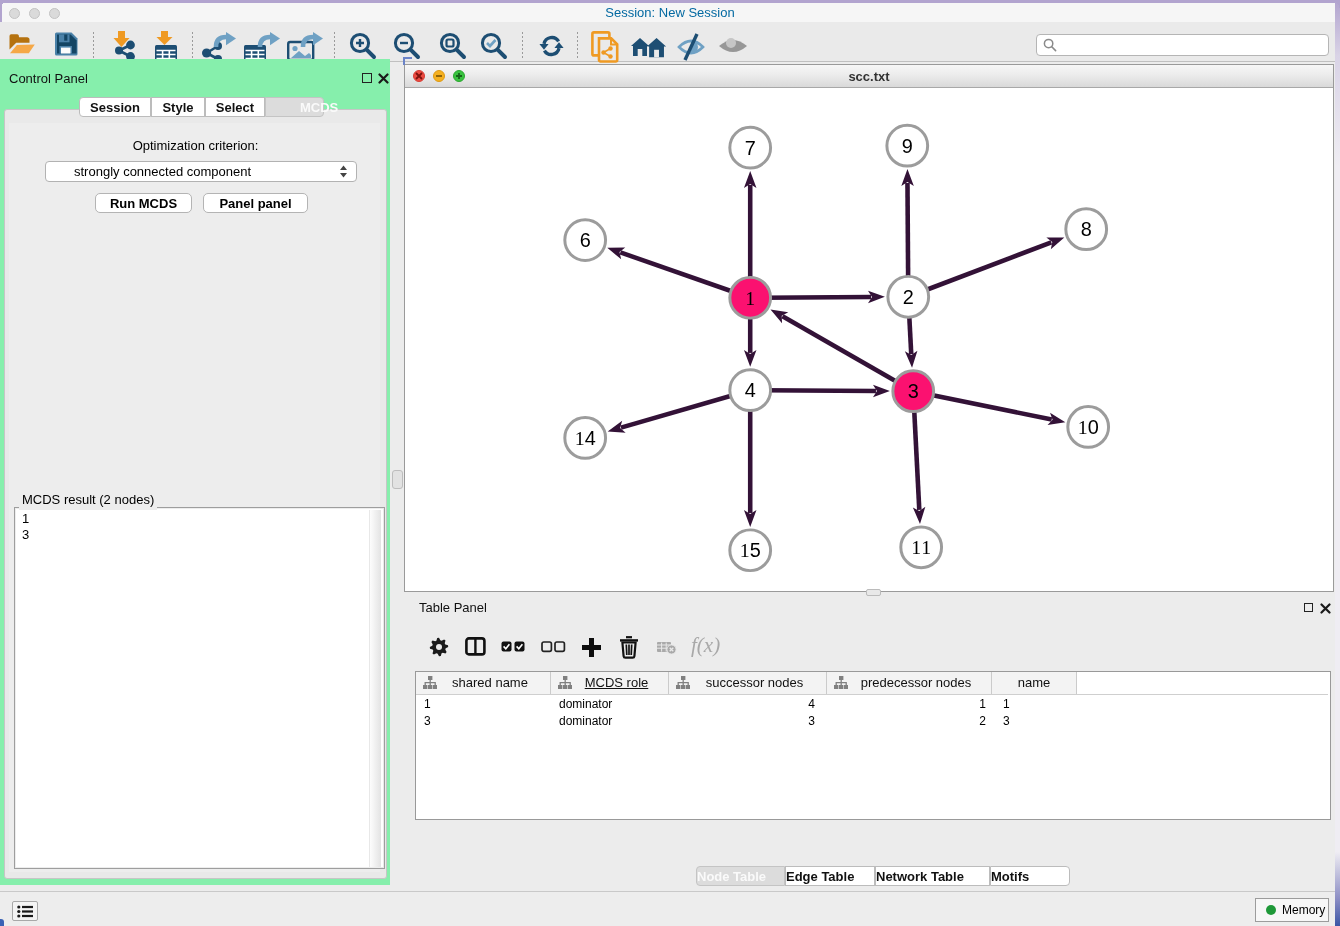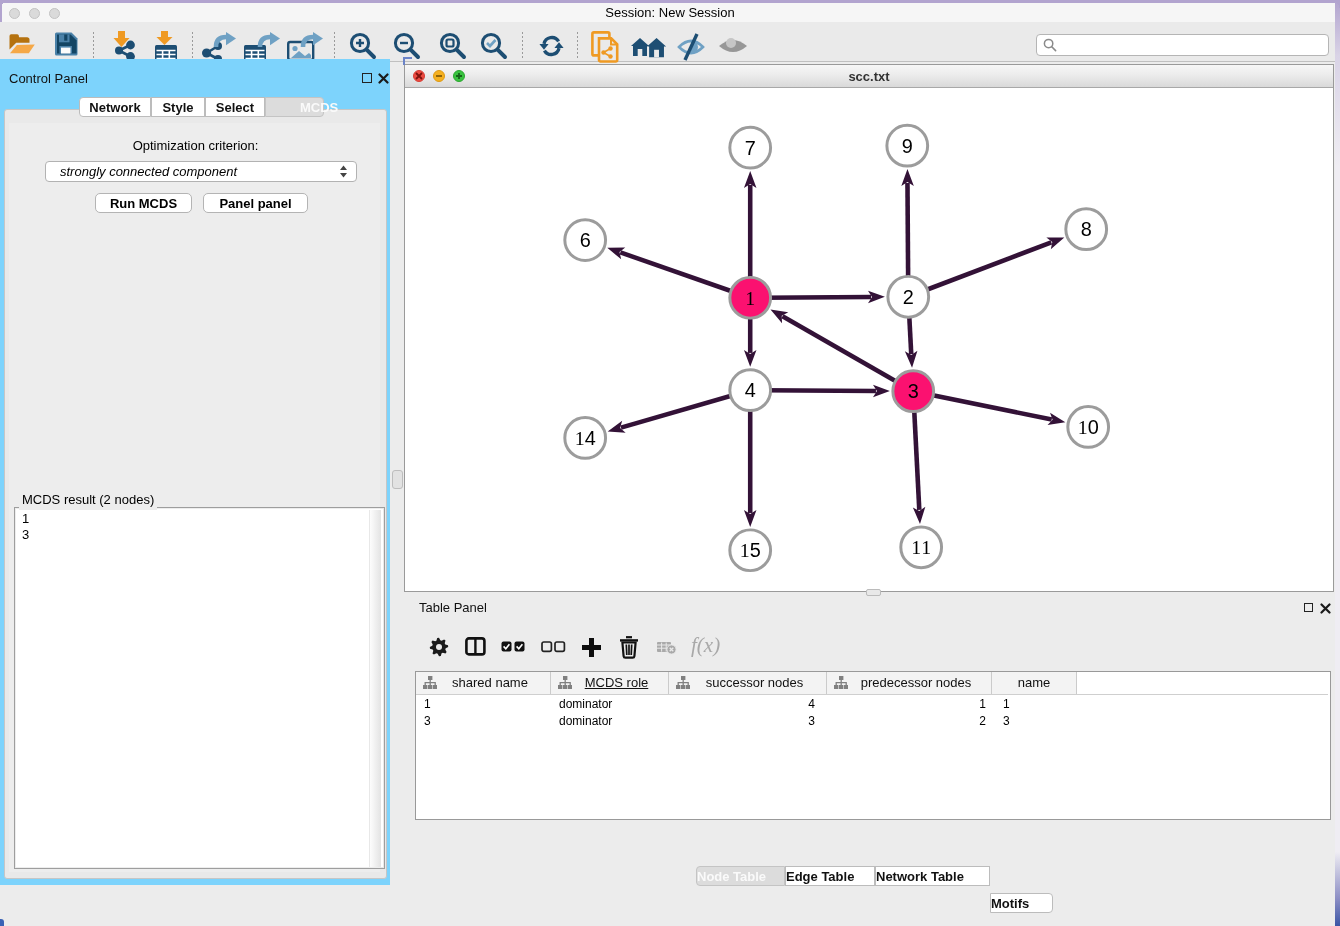--- a/index.html
+++ b/index.html
@@ -11,30 +11,30 @@
 #edgeleft{position:absolute;left:0;top:0;width:2px;height:22px;background:#b2a4cf;z-index:50;}
 #cornerbl{position:absolute;left:0;top:919px;width:4px;height:7px;background:#3a62b5;border-radius:0 3px 0 0;z-index:50;}
 #edgeright{position:absolute;left:1335px;top:0;width:5px;height:926px;background:linear-gradient(180deg,#b2a4cf 0%,#d9d3e6 6%,#efedf3 18%,#efedf3 92%,#8d8fc5 97%,#3a55a5 100%);z-index:50;}
 .corner{position:absolute;width:8px;height:8px;z-index:51;}
 .abs{position:absolute;}
 
 #titlebar{position:absolute;left:0;top:0;width:100%;height:22px;background:#f6f6f6;border-bottom:1px solid #cfcfcf;}
 .tl{position:absolute;top:8px;width:11px;height:11px;border-radius:50%;
  background:#dadada;border:1px solid #c3c3c3;box-sizing:border-box;}
 #wtitle{position:absolute;top:5px;left:0;width:100%;text-align:center;
- font-size:13px;color:#000000;}
+ font-size:13px;color:#0369a1;}
 
 #toolbar{position:absolute;left:0;top:22px;width:100%;height:39px;background:#eaeaea;border-bottom:1px solid #c0c0c0;}
 .tbi{position:absolute;top:9px;}
 .tsep{position:absolute;top:10px;width:1px;height:26px;
  background-image:linear-gradient(#9a9a9a 50%,rgba(0,0,0,0) 50%);background-size:1px 4px;}
 #search{position:absolute;left:1036px;top:12px;width:291px;height:20px;background:#fff;
  border:1px solid #b5b5b5;border-radius:4px;}
 
-#cpanel{position:absolute;left:0;top:59px;width:390px;height:826px;background:#7dd3fc;}
+#cpanel{position:absolute;left:0;top:59px;width:390px;height:826px;background:#86efac;}
 #cphead{position:absolute;left:9px;top:12px;font-size:13px;color:#111;}
 .tab{position:absolute;z-index:5;top:38px;height:20px;box-sizing:border-box;background:#fff;
  border:1px solid #bcbcbc;font-size:13px;font-weight:bold;color:#111;text-align:center;line-height:19px;}
 #cpbody{position:absolute;left:4px;top:50px;width:381px;height:768px;
  background:#e9e9e9;border:1px solid #c6c6c6;border-radius:3px;}
 #cpinner{position:absolute;left:4px;top:13px;width:371px;height:749px;background:#ededed;}
 #optlabel{position:absolute;left:0;top:28px;width:100%;text-align:center;font-size:13px;color:#000;}
 #dropdown{position:absolute;left:40px;top:51px;width:312px;height:21px;box-sizing:border-box;background:#fff;
  border:1px solid #b2b2b2;border-radius:4px;font-size:13px;color:#000;line-height:20px;}
 .btn{position:absolute;top:83px;height:20px;box-sizing:border-box;background:#fff;border:1px solid #b4b4b4;
@@ -215,28 +215,28 @@
           <path d="M8.8 8.8 L12.6 12.6" stroke="#8a8a8a" stroke-width="1.6" stroke-linecap="round"></path>
         </svg>
       </div>
     </div>
   <div id="cpanel">
     <div id="cphead">Control Panel</div>
     <div class="abs" style="left:362px;top:14px;width:10px;height:10px;border:1.5px solid #222;box-sizing:border-box;"></div>
     <svg class="abs" style="left:378px;top:14px;" width="11" height="11" viewBox="0 0 11 11">
         <path d="M1.5 1.5 L9.5 9.5 M9.5 1.5 L1.5 9.5" stroke="#1a1a1a" stroke-width="2.2" stroke-linecap="round"></path>
       </svg>
-    <div class="tab" style="left:79px;width:72px;border-radius:4px 0 0 4px;">Network</div>
+    <div class="tab" style="left:79px;width:72px;border-radius:4px 0 0 4px;">Session</div>
     <div class="tab" style="left:151px;width:54px;">Style</div>
     <div class="tab" style="left:205px;width:60px;">Select</div>
     <div class="tab" style="left:265px;width:59px;background:#dcdcdc;border-color:#c4c4c4;color:#fafafa;border-radius:0 4px 4px 0;padding-left:34px;">MCDS</div>
     <div id="cpbody">
       <div id="cpinner"></div>
       <div id="optlabel">Optimization criterion:</div>
-      <div id="dropdown"><span style="margin-left:14px;font-style:italic;">strongly connected component</span>
+      <div id="dropdown"><span style="margin-left:28px;">strongly connected component</span>
         <svg style="position:absolute;right:8px;top:3px;" width="9" height="13" viewBox="0 0 9 13">
             <path d="M4.5 0.5 L8 5 L1 5 Z M4.5 12.5 L8 8 L1 8 Z" fill="#444"></path>
           </svg>
       </div>
       <div class="btn" style="left:90px;width:97px;">Run MCDS</div>
       <div class="btn" style="left:198px;width:105px;">Panel panel</div>
       <div id="mcdsbox">
         <div id="mcdslist">
           <div style="position:absolute;left:6px;top:2px;font-size:13px;line-height:16px;">1<br>3</div>
           <div style="position:absolute;right:2px;top:1px;width:11px;height:357px;background:linear-gradient(90deg,#fdfdfd,#e3e3e3);border-left:1px solid #e8e8e8;"></div>
@@ -413,21 +413,39 @@
       <div class="trow" style="left:587px;top:24px;">1</div>
       <div class="trow" style="left:8px;top:41px;">3</div>
       <div class="trow" style="left:143px;top:41px;">dominator</div>
       <div class="trow" style="left:253px;top:41px;width:146px;text-align:right;">3</div>
       <div class="trow" style="left:411px;top:41px;width:159px;text-align:right;">2</div>
       <div class="trow" style="left:587px;top:41px;">3</div>
     </div>
     <div class="btab" style="left:292px;width:89px;background:#dcdcdc;border-color:#c4c4c4;color:#fafafa;border-radius:4px 0 0 4px;">Node Table</div>
     <div class="btab" style="left:381px;width:90px;">Edge Table</div>
     <div class="btab" style="left:471px;width:115px;">Network Table</div>
-    <div class="btab" style="left:586px;width:63px;border-radius:0 4px 4px 0;margin-top:27px;">Motifs</div>
+    <div class="btab" style="left:586px;width:80px;border-radius:0 4px 4px 0;">Motifs</div>
+  </div>
+  <div id="statusbar">
+    <div id="listbtn">
+        <svg style="position:absolute;left:4px;top:3px;" width="16" height="13" viewBox="0 0 16 13">
+          <g fill="#1a1a1a">
+            <circle cx="1.8" cy="2" r="1.6"></circle>
+            <circle cx="1.8" cy="6.5" r="1.6"></circle>
+            <circle cx="1.8" cy="11" r="1.6"></circle>
+            <rect x="5" y="0.9" width="11" height="2.2"></rect>
+            <rect x="5" y="5.4" width="11" height="2.2"></rect>
+            <rect x="5" y="9.9" width="11" height="2.2"></rect>
+          </g>
+        </svg>
+      </div>
+    <div id="memorybtn">
+        <span style="position:absolute;left:10px;top:6px;width:10px;height:10px;border-radius:50%;background:#1f9939;"></span>
+        <span style="position:absolute;left:26px;top:4px;">Memory</span>
+      </div>
   </div>
 </div>
 <div id="edgetop"></div>
 <div id="edgeleft"></div>
 <div id="cornerbl"></div>
 <div id="edgeright"></div>
 <div class="corner" style="left:0;top:0;background:radial-gradient(circle at 100% 100%,rgba(0,0,0,0) 0 7px,#b2a4cf 7px);"></div>
 <div class="corner" style="left:1332px;top:0;background:radial-gradient(circle at 0% 100%,rgba(0,0,0,0) 0 7px,#b2a4cf 7px);"></div>
 
 </body></html>

